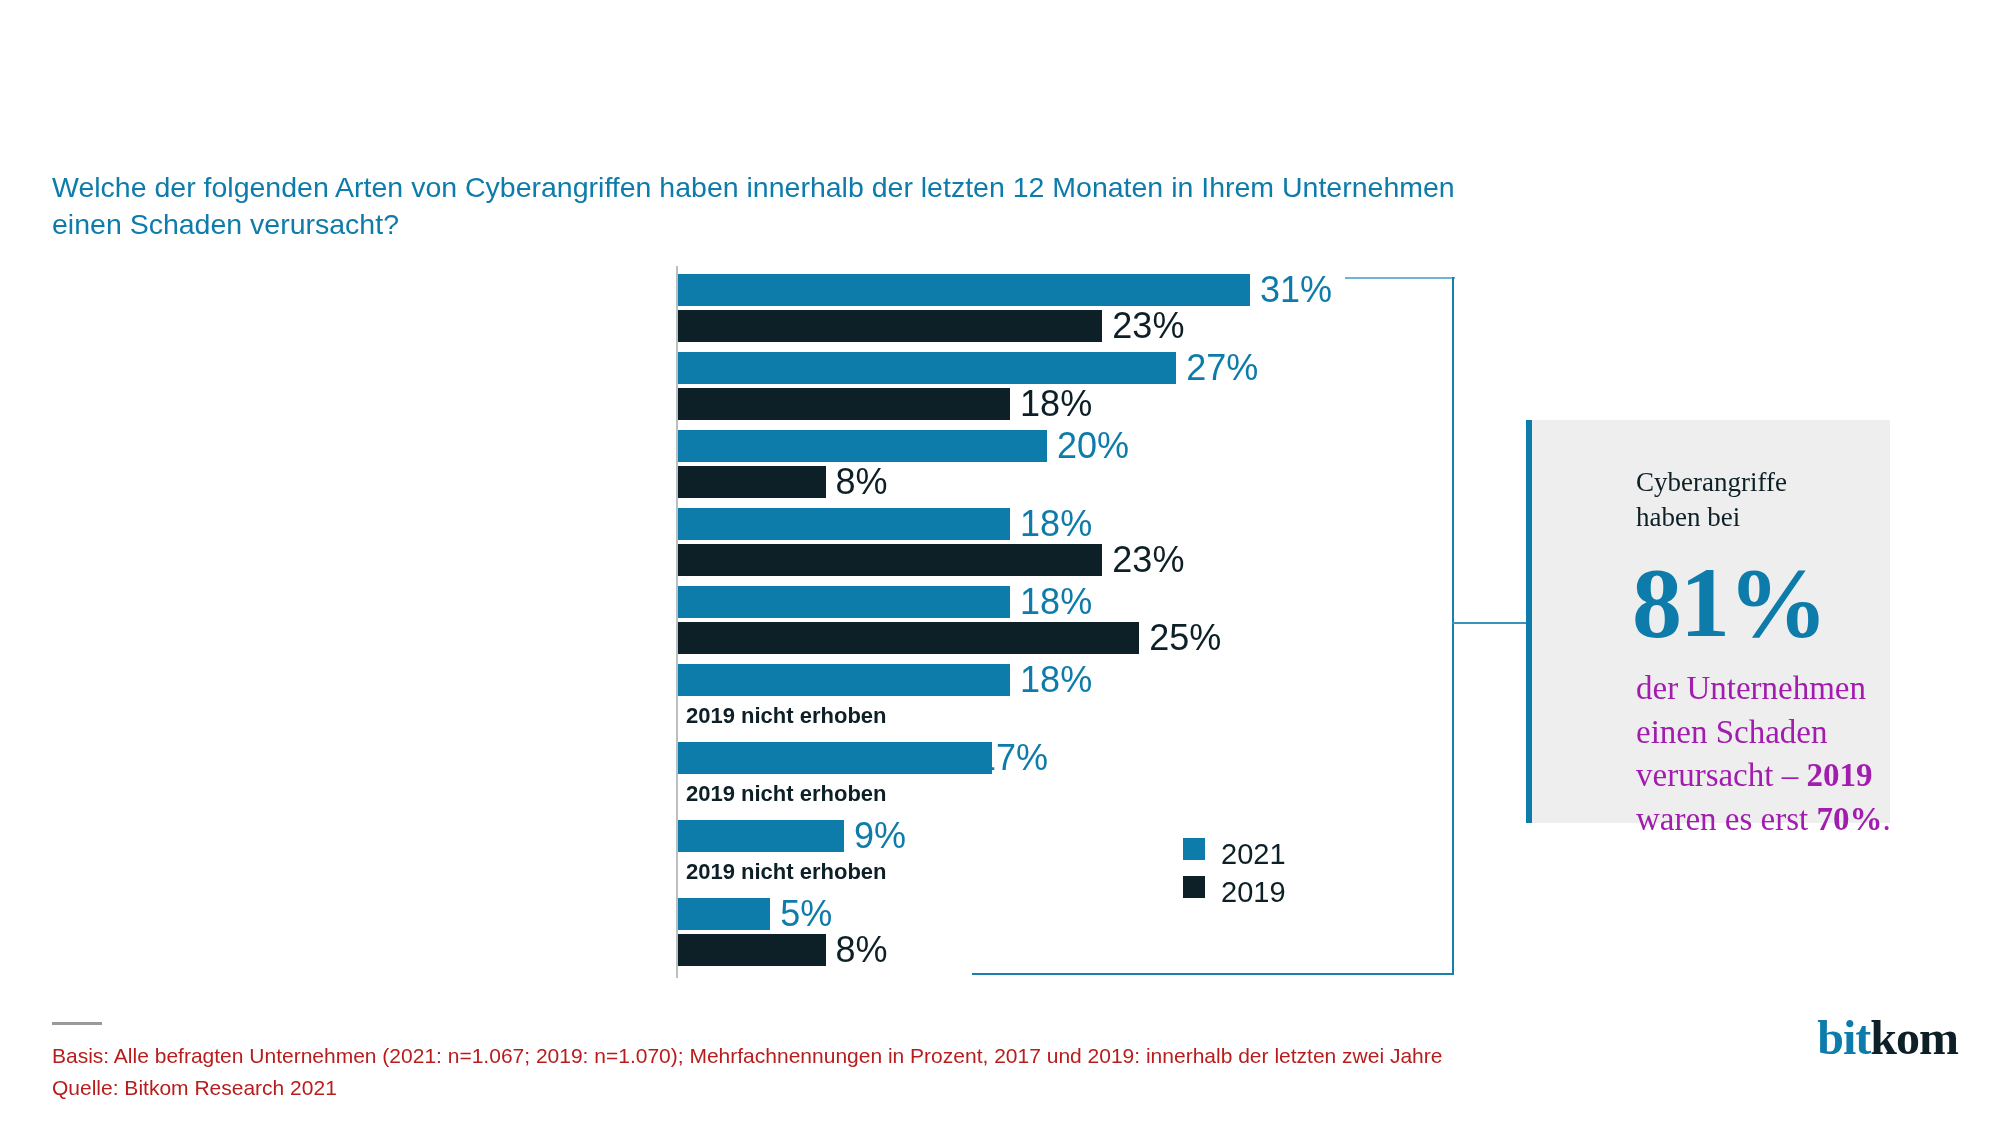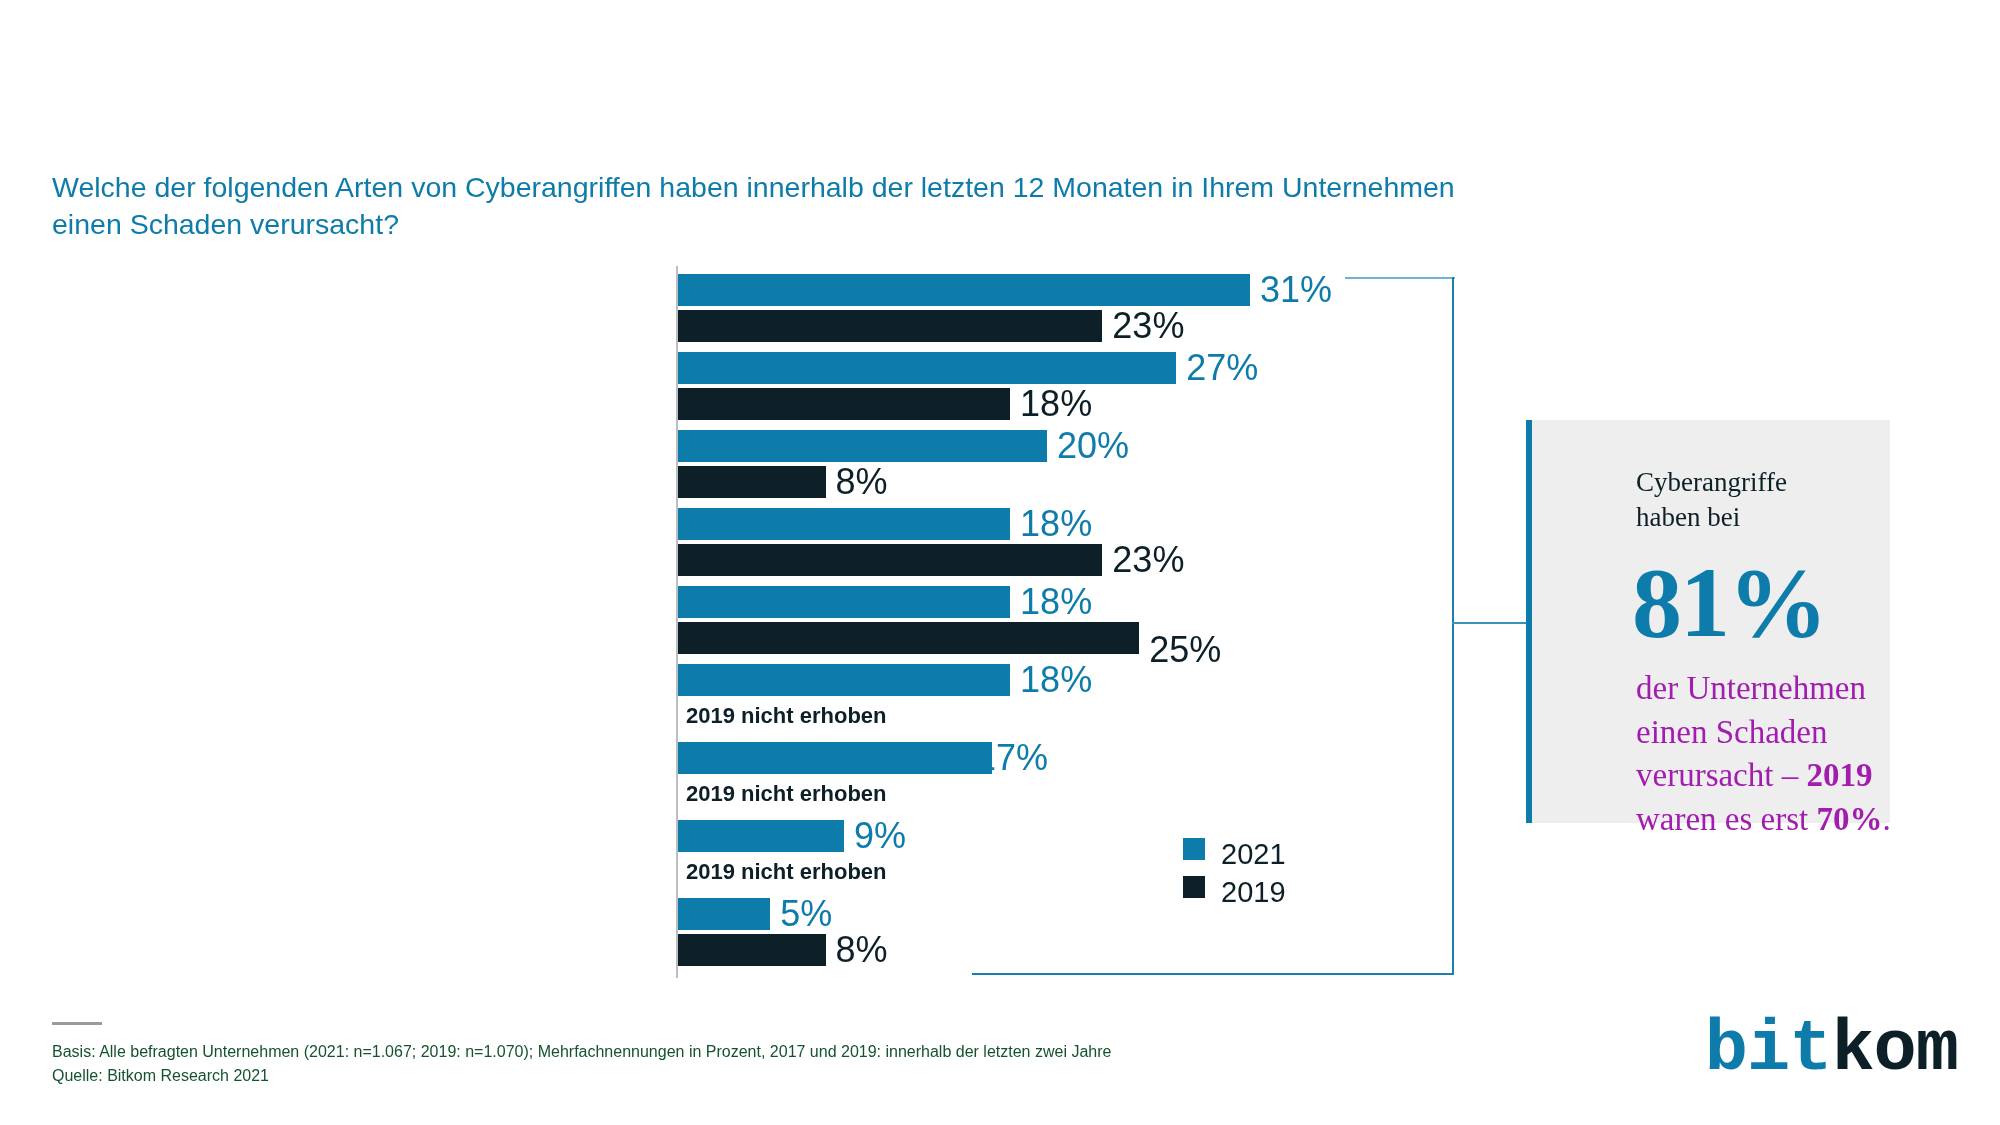--- a/index.html
+++ b/index.html
@@ -83,26 +83,26 @@
   }
   .callout-tail{
     font-size:33px;font-weight:400;line-height:1.32;color:#a21caf;
   }
   .callout-tail b{font-weight:bold;}
 
   
   .footer-rule{position:absolute;left:52px;top:1022px;width:50px;height:3px;background:#9a9a9a;}
   .footer-text{
     position:absolute;left:52px;top:1040px;width:1400px;
-    font-size:16px;color:#14532d;line-height:1.52;white-space:pre-line;
+    font-size:21px;color:#b91c1c;line-height:1.52;white-space:pre-line;
   }
   .logo{
     position:absolute;right:42px;top:1014px;
-    font-family:Liberation Mono, monospace;
-    font-size:72px;font-weight:bold;letter-spacing:-1px;line-height:1;
+    font-family:Liberation Serif, serif;
+    font-size:48px;font-weight:bold;letter-spacing:-1px;line-height:1;
   }
   .logo .b{color:#0e7cab;}
   .logo .k{color:#0d2027;}
 </style>
 </head>
 <body>
 
 <div class="page">
 
   <p class="subtitle">Welche der folgenden Arten von Cyberangriffen haben innerhalb der letzten 12 Monaten in Ihrem Unternehmen einen Schaden verursacht?</p>
@@ -131,21 +131,21 @@
       <div class="group" style="top: 0px;">
         <div class="bar y2021" style="top: 256px; width: 332.1px;"></div>
         <div class="bar-val y2021" style="top: 256px; left: 1020.1px;">18%</div>
         <div class="bar y2019" style="top: 292px; width: 424.35px;"></div>
         <div class="bar-val y2019" style="top: 292px; left: 1112.35px;">23%</div>
       </div>
       <div class="group" style="top: 0px;">
         <div class="bar y2021" style="top: 334px; width: 332.1px;"></div>
         <div class="bar-val y2021" style="top: 334px; left: 1020.1px;">18%</div>
         <div class="bar y2019" style="top: 370px; width: 461.25px;"></div>
-        <div class="bar-val y2019" style="top: 370px; left: 1149.25px; margin-top: 12px;">25%</div>
+        <div class="bar-val y2019" style="top: 370px; left: 1149.25px;">25%</div>
       </div>
       <div class="group" style="top: 0px;">
         <div class="bar y2021" style="top: 412px; width: 332.1px;"></div>
         <div class="bar-val y2021" style="top: 412px; left: 1020.1px;">18%</div>
         <div class="nodata" style="top: 448px;">2019 nicht erhoben</div>
       </div>
       <div class="group" style="top: 0px;">
         <div class="bar y2021" style="top: 490px; width: 313.65px;"></div>
         <div class="bar-val y2021" style="top: 490px; left: 976px;">17%</div>
         <div class="nodata" style="top: 526px;">2019 nicht erhoben</div>

